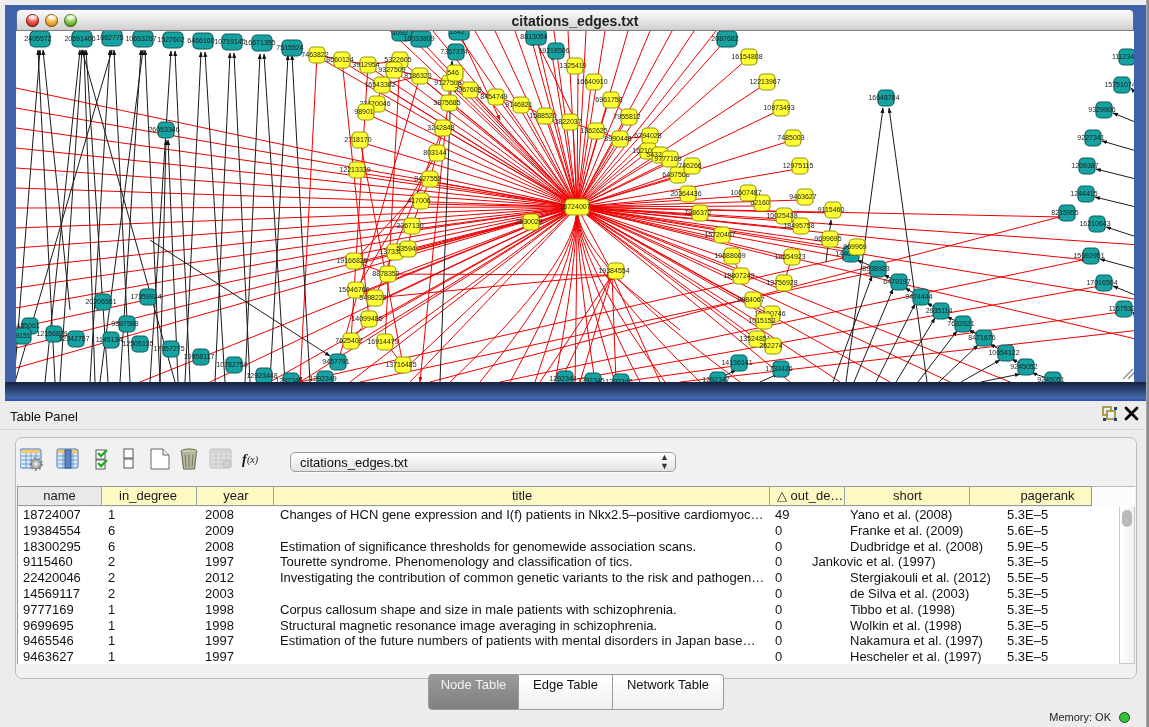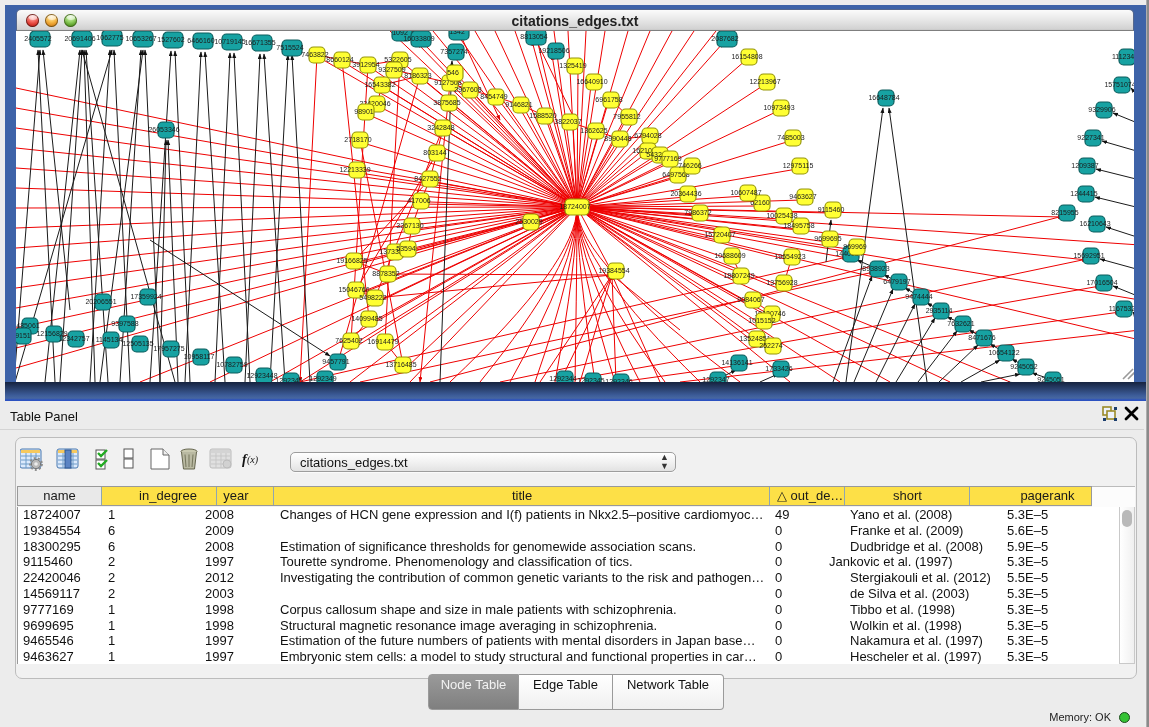--- a/index.html
+++ b/index.html
@@ -24,21 +24,21 @@
 #tpanel .ptitle{position:absolute;left:10px;top:8px;font-size:13px;color:#111}
 #tpanel .hairline{position:absolute;left:0;top:28px;width:100%;height:1px;background:#d4d4d4}
 #panelbox{position:absolute;left:15px;top:36px;width:1122px;height:242px;
  background:#f1f1f1;border:1px solid #bcbcbc;border-radius:7px}
 #combo{position:absolute;left:290px;top:51px;width:386px;height:20px;border:1px solid #9d9d9d;
  border-radius:5px;background:linear-gradient(#fff,#efefef 60%,#e2e2e2);
  font-size:13px;color:#111;line-height:19px;padding-left:9px;
  box-shadow:0 1px 1px rgba(255,255,255,.7)}
 #combo .arrows{position:absolute;right:6px;top:0px;font-size:9px;color:#333;line-height:9px}
 
-#thead{position:absolute;left:17px;top:85px;width:1075px;height:20px;background:#fde047;
+#thead{position:absolute;left:17px;top:85px;width:1075px;height:20px;background:#fef9c3;
  border:1px solid #999}
 #thead .hc{position:absolute;top:0;height:18px;border-right:1px solid #8fa6b2;
  font-size:13px;color:#1a1a1a;text-align:center;line-height:18px}
 #tbody{position:absolute;left:17px;top:106px;width:1102px;height:157px;background:#fff;
  border-left:1px solid #999;}
 .trow{position:absolute;left:0;width:1144px;height:16px;font-size:13px;color:#111}
 .trow span{position:absolute;top:0;white-space:nowrap}
 #scroll{position:absolute;left:1119px;top:106px;width:16px;height:157px;
  background:linear-gradient(90deg,#ffffff,#f0f0f0);border:1px solid #c9c9c9;border-top:none}
 #thumb{position:absolute;left:1122px;top:109px;width:10px;height:17px;border-radius:5px;background:#b9b9b9}
@@ -666,21 +666,21 @@
 
       <g transform="translate(222,2)">
           <text x="0" y="14" font-size="14" font-style="italic" font-weight="bold" font-family="Liberation Serif,serif" fill="#111">f</text>
       <text x="5" y="13" font-size="10" font-style="italic" font-family="Liberation Serif,serif" fill="#111">(x)</text>
         </g>
     </svg>
     <div id="combo">citations_edges.txt<span class="arrows">▲<br>▼</span></div>
     <div style="position:absolute;left:1092px;top:85px;width:43px;height:21px;background:#fcfcfc;border-top:1px solid #bbb"></div>
     <div id="thead">
       <div class="hc" style="left:0;width:84px;background:#e9e9e9">name</div>
-      <div class="hc" style="left:102px;width:97px">in_degree</div>
+      <div class="hc" style="left:82px;width:97px">in_degree</div>
       <div class="hc" style="left:181px;width:75px">year</div>
       <div class="hc" style="left:257px;width:495px">title</div>
       <div class="hc" style="left:753px;width:74px;text-align:left;padding-left:6px">△ out_de…</div>
       <div class="hc" style="left:828px;width:124px">short</div>
       <div class="hc" style="left:985px;width:89px;border-right:none">pagerank</div>
     </div>
     <div id="tbody"></div>
     <div id="scroll"></div>
       <div id="thumb"></div>
     <div id="tabs">
@@ -713,21 +713,21 @@
         <span style="left:775px">0</span>
         <span style="left:850px">Dudbridge et al. (2008)</span>
         <span style="left:1007px">5.9E–5</span>
       </div>
 <div class="trow" style="top:153.4px">
         <span style="left:23px">9115460</span>
         <span style="left:108px">2</span>
         <span style="left:205px">1997</span>
         <span style="left:280px">Tourette syndrome. Phenomenology and classification of tics.</span>
         <span style="left:775px">0</span>
-        <span style="left:829px">Jankovic et al. (1997)</span>
+        <span style="left:812px">Jankovic et al. (1997)</span>
         <span style="left:1007px">5.3E–5</span>
       </div>
 <div class="trow" style="top:169.2px">
         <span style="left:23px">22420046</span>
         <span style="left:108px">2</span>
         <span style="left:205px">2012</span>
         <span style="left:280px">Investigating the contribution of common genetic variants to the risk and pathogen…</span>
         <span style="left:775px">0</span>
         <span style="left:850px">Stergiakouli et al. (2012)</span>
         <span style="left:1007px">5.5E–5</span>
@@ -764,20 +764,19 @@
         <span style="left:205px">1997</span>
         <span style="left:280px">Estimation of the future numbers of patients with mental disorders in Japan base…</span>
         <span style="left:775px">0</span>
         <span style="left:850px">Nakamura et al. (1997)</span>
         <span style="left:1007px">5.3E–5</span>
       </div>
 <div class="trow" style="top:248.2px">
         <span style="left:23px">9463627</span>
         <span style="left:108px">1</span>
         <span style="left:205px">1997</span>
-        <span style="left:280px">Embryonic stem cells: a model to study structural and functional properties in car…</span>
         <span style="left:775px">0</span>
         <span style="left:850px">Hescheler et al. (1997)</span>
         <span style="left:1007px">5.3E–5</span>
       </div>
     <div id="memory">Memory: OK</div>
     <div id="memled"></div>
   </div>
 </div>
 </body></html>

